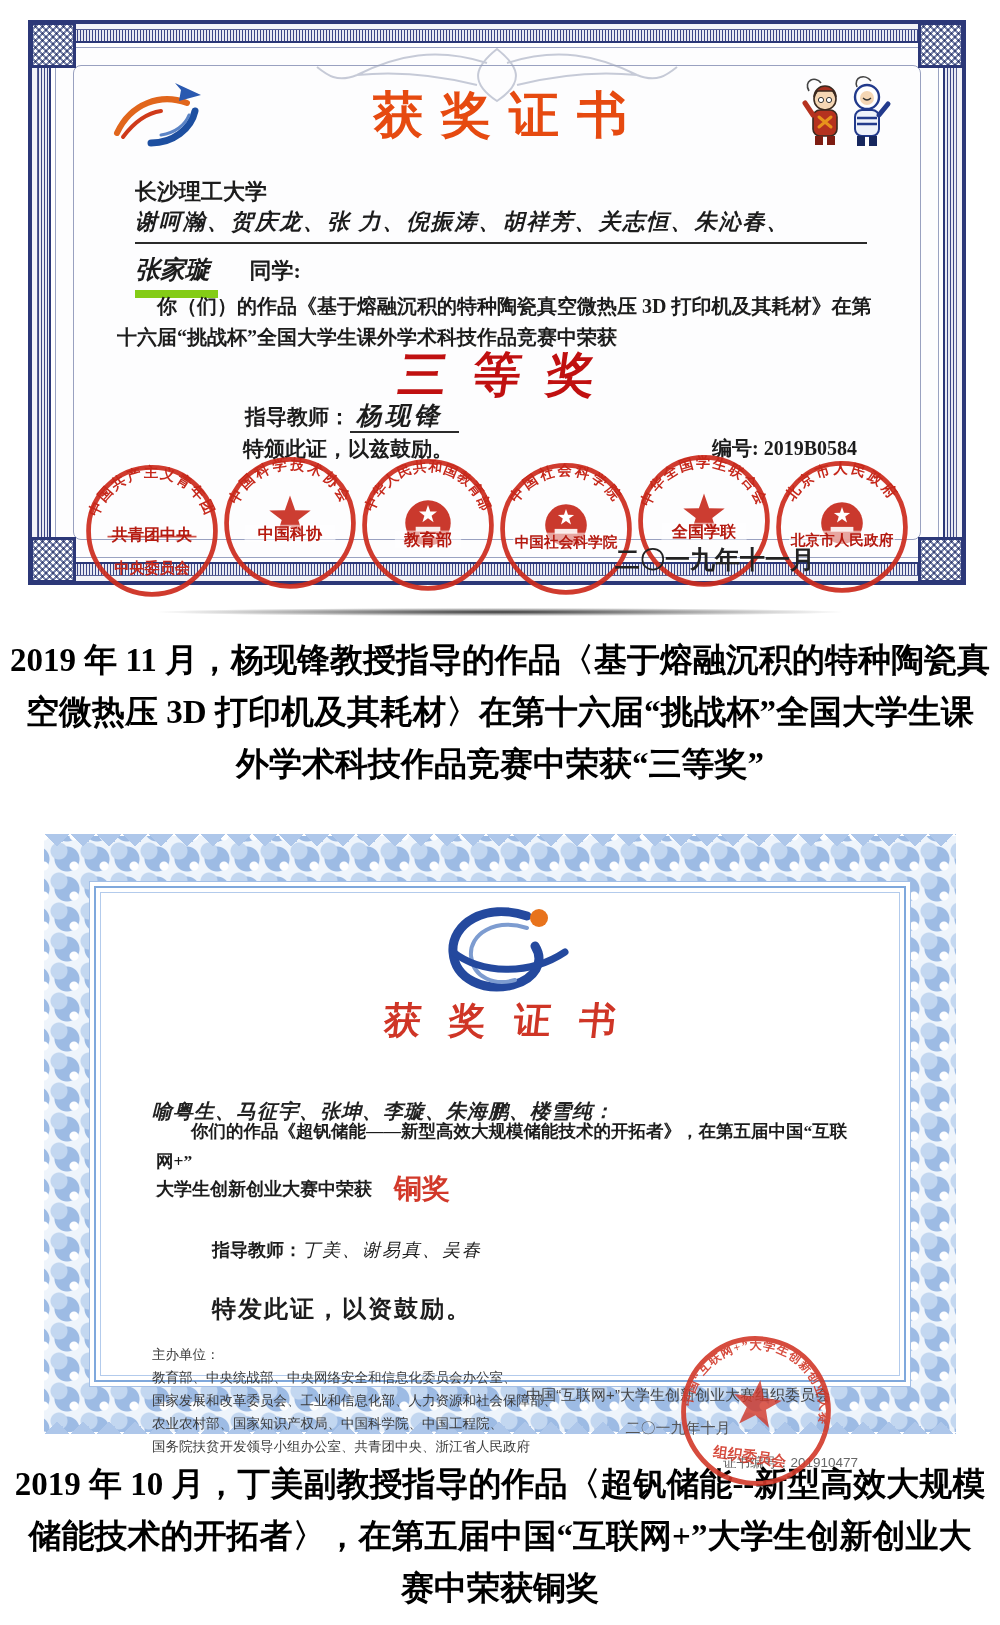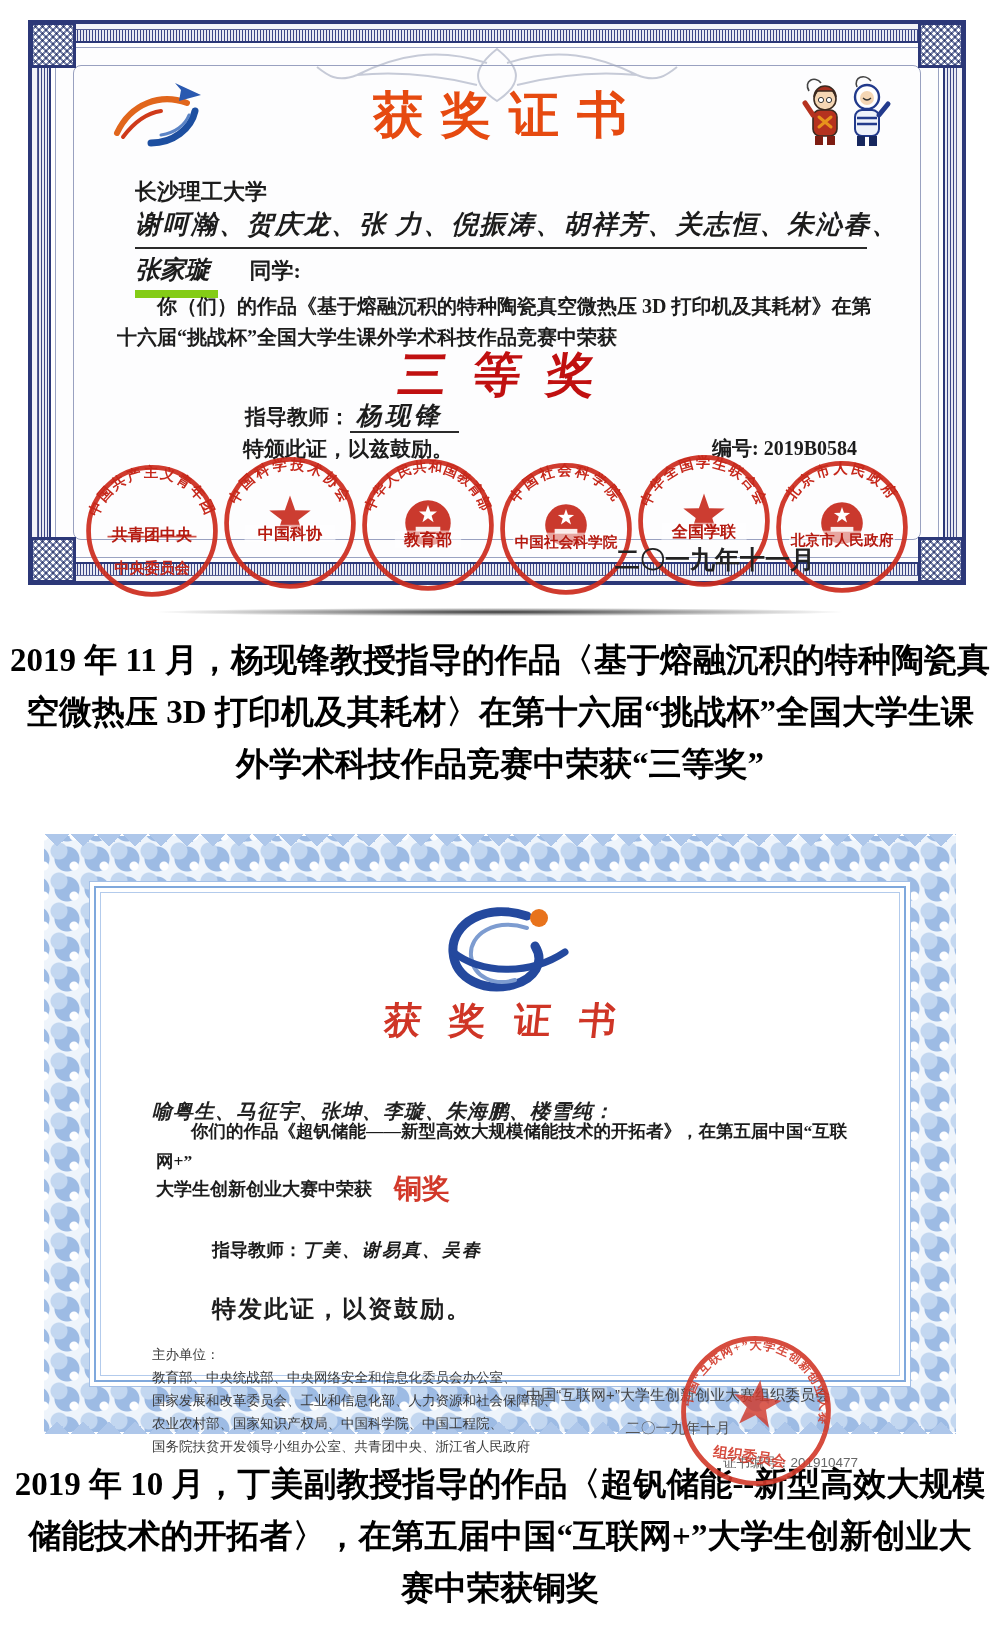--- a/index.html
+++ b/index.html
@@ -37,21 +37,21 @@
   .c1-inline-frame{
     position:absolute;inset:22px;border:1px solid #99a1c0;border-radius:8px;pointer-events:none;
   }
   .c1-header{position:absolute;top:26px;left:58px;right:48px;height:92px;display:flex;align-items:center;}
   .c1-title{
     flex:1;text-align:center;font-size:50px;font-weight:bold;color:#e64a10;
     letter-spacing:18px;text-indent:18px;white-space:nowrap;
   }
   .c1-school{position:absolute;top:134px;left:84px;font-size:22px;font-weight:bold;}
   .c1-names{
-    position:absolute;top:164px;left:84px;width:732px;font-size:26px;font-weight:bold;
+    position:absolute;top:164px;left:84px;width:732px;font-size:22px;font-weight:bold;
     font-style:italic;letter-spacing:2px;border-bottom:2px solid #2a2a2a;padding-bottom:5px;white-space:nowrap;
   }
   .c1-row2{position:absolute;top:210px;left:84px;font-size:22px;font-weight:bold;}
   .c1-name2{font-size:25px;font-style:italic;border-bottom:8px solid #84cc16;padding:0 8px 4px 0;margin-right:26px;display:inline-block;}
   .c1-body{position:absolute;top:248px;left:66px;width:790px;font-size:20px;font-weight:bold;line-height:31px;margin:0;}
   .c1-body .ind{display:block;text-indent:2em;}
   .c1-award{
     position:absolute;top:300px;left:0;width:100%;text-align:center;
     font-size:48px;font-weight:bold;color:#c01010;letter-spacing:26px;text-indent:26px;
     transform:skewX(-8deg);
@@ -101,21 +101,21 @@
   .c2-title{
     position:absolute;top:108px;left:0;width:100%;text-align:center;
     font-size:37px;font-weight:bold;color:#cf3526;letter-spacing:28px;text-indent:28px;
     transform:skewX(-6deg);
   }
   .c2-names{position:absolute;top:178px;left:56px;font-size:20px;font-weight:bold;font-style:italic;letter-spacing:1px;color:#222;margin-top:32px;}
   .c2-body{position:absolute;top:228px;left:60px;right:44px;font-size:17.5px;font-weight:bold;line-height:30px;margin:0;text-indent:2em;}
   .c2-awardline{position:absolute;top:282px;left:60px;font-size:18px;font-weight:bold;}
   .c2-award{font-size:28px;color:#d2392a;margin-left:22px;vertical-align:-3px;}
   .c2-advisor{position:absolute;top:350px;left:116px;font-size:18px;font-weight:bold;}
-  .c2-advisor .kai{font-style:italic;font-weight:bold;letter-spacing:2px;}
+  .c2-advisor .kai{font-style:italic;font-weight:normal;letter-spacing:2px;}
   .c2-issue{position:absolute;top:405px;left:116px;font-size:24px;font-weight:bold;letter-spacing:2px;}
   .c2-hosts{
     position:absolute;top:455px;left:56px;font-size:13.5px;line-height:23px;color:#3a3a3a;
     font-family:"Liberation Sans","DejaVu Sans",sans-serif;
   }
   .c2-committee{
     position:absolute;top:498px;right:46px;width:360px;text-align:center;
     font-family:"Liberation Sans","DejaVu Sans",sans-serif;font-size:15px;color:#444;
   }
   .c2-committee .date{margin-top:14px;font-size:15px;color:#555;}

